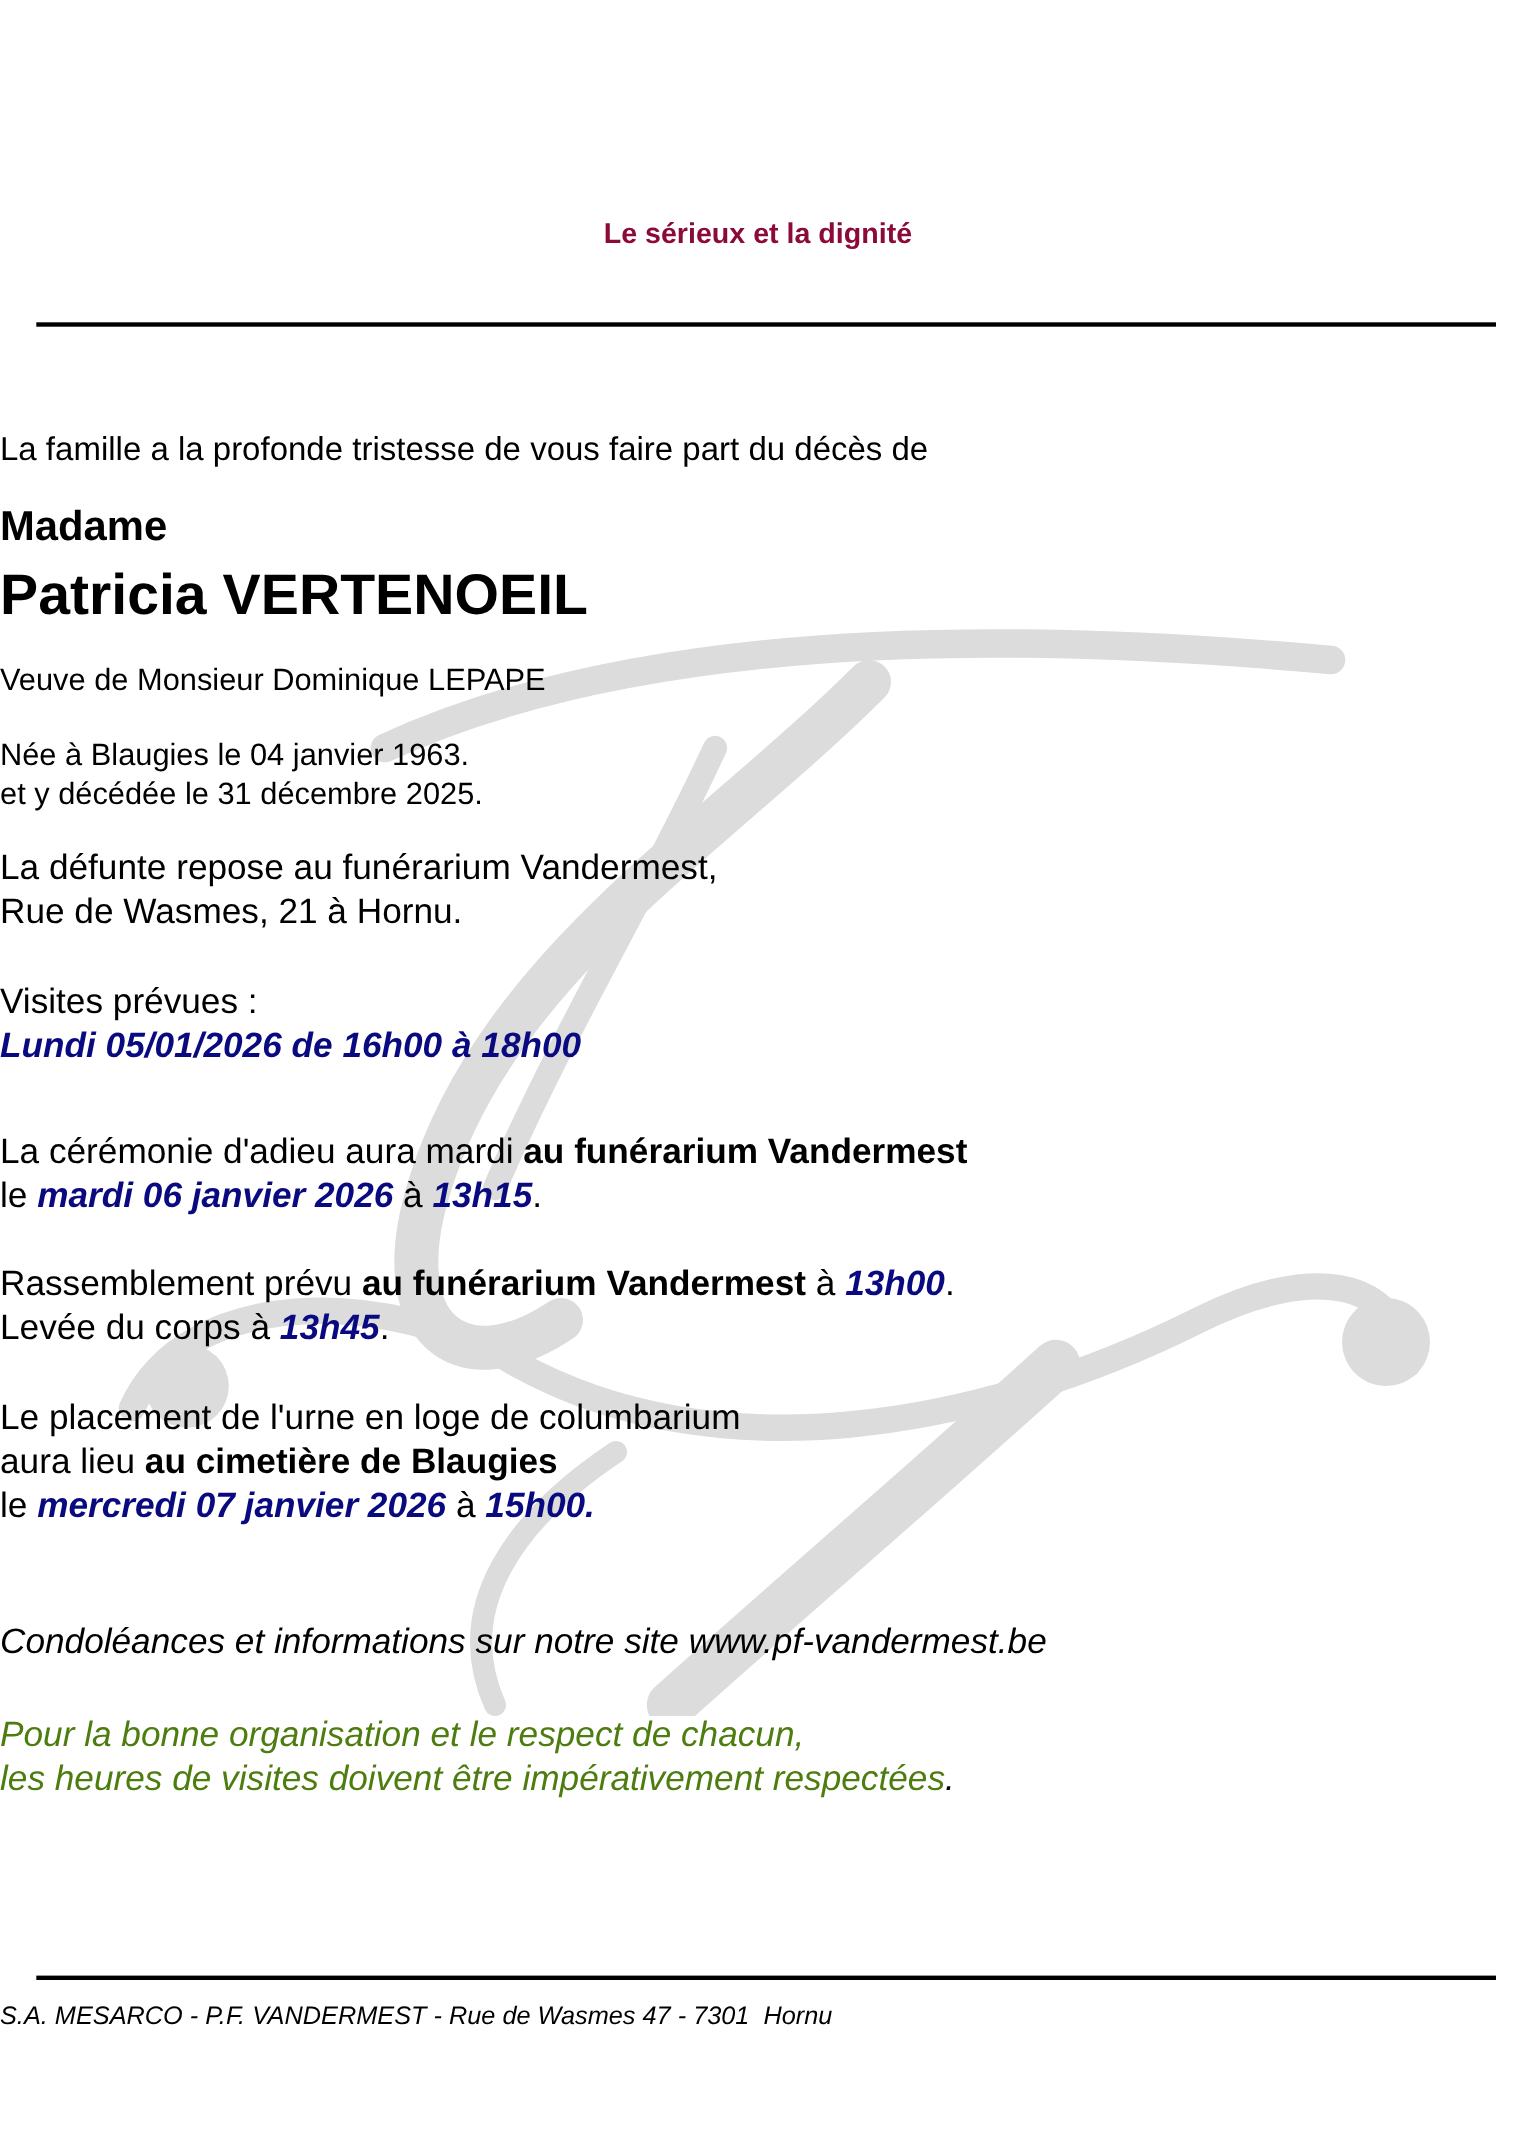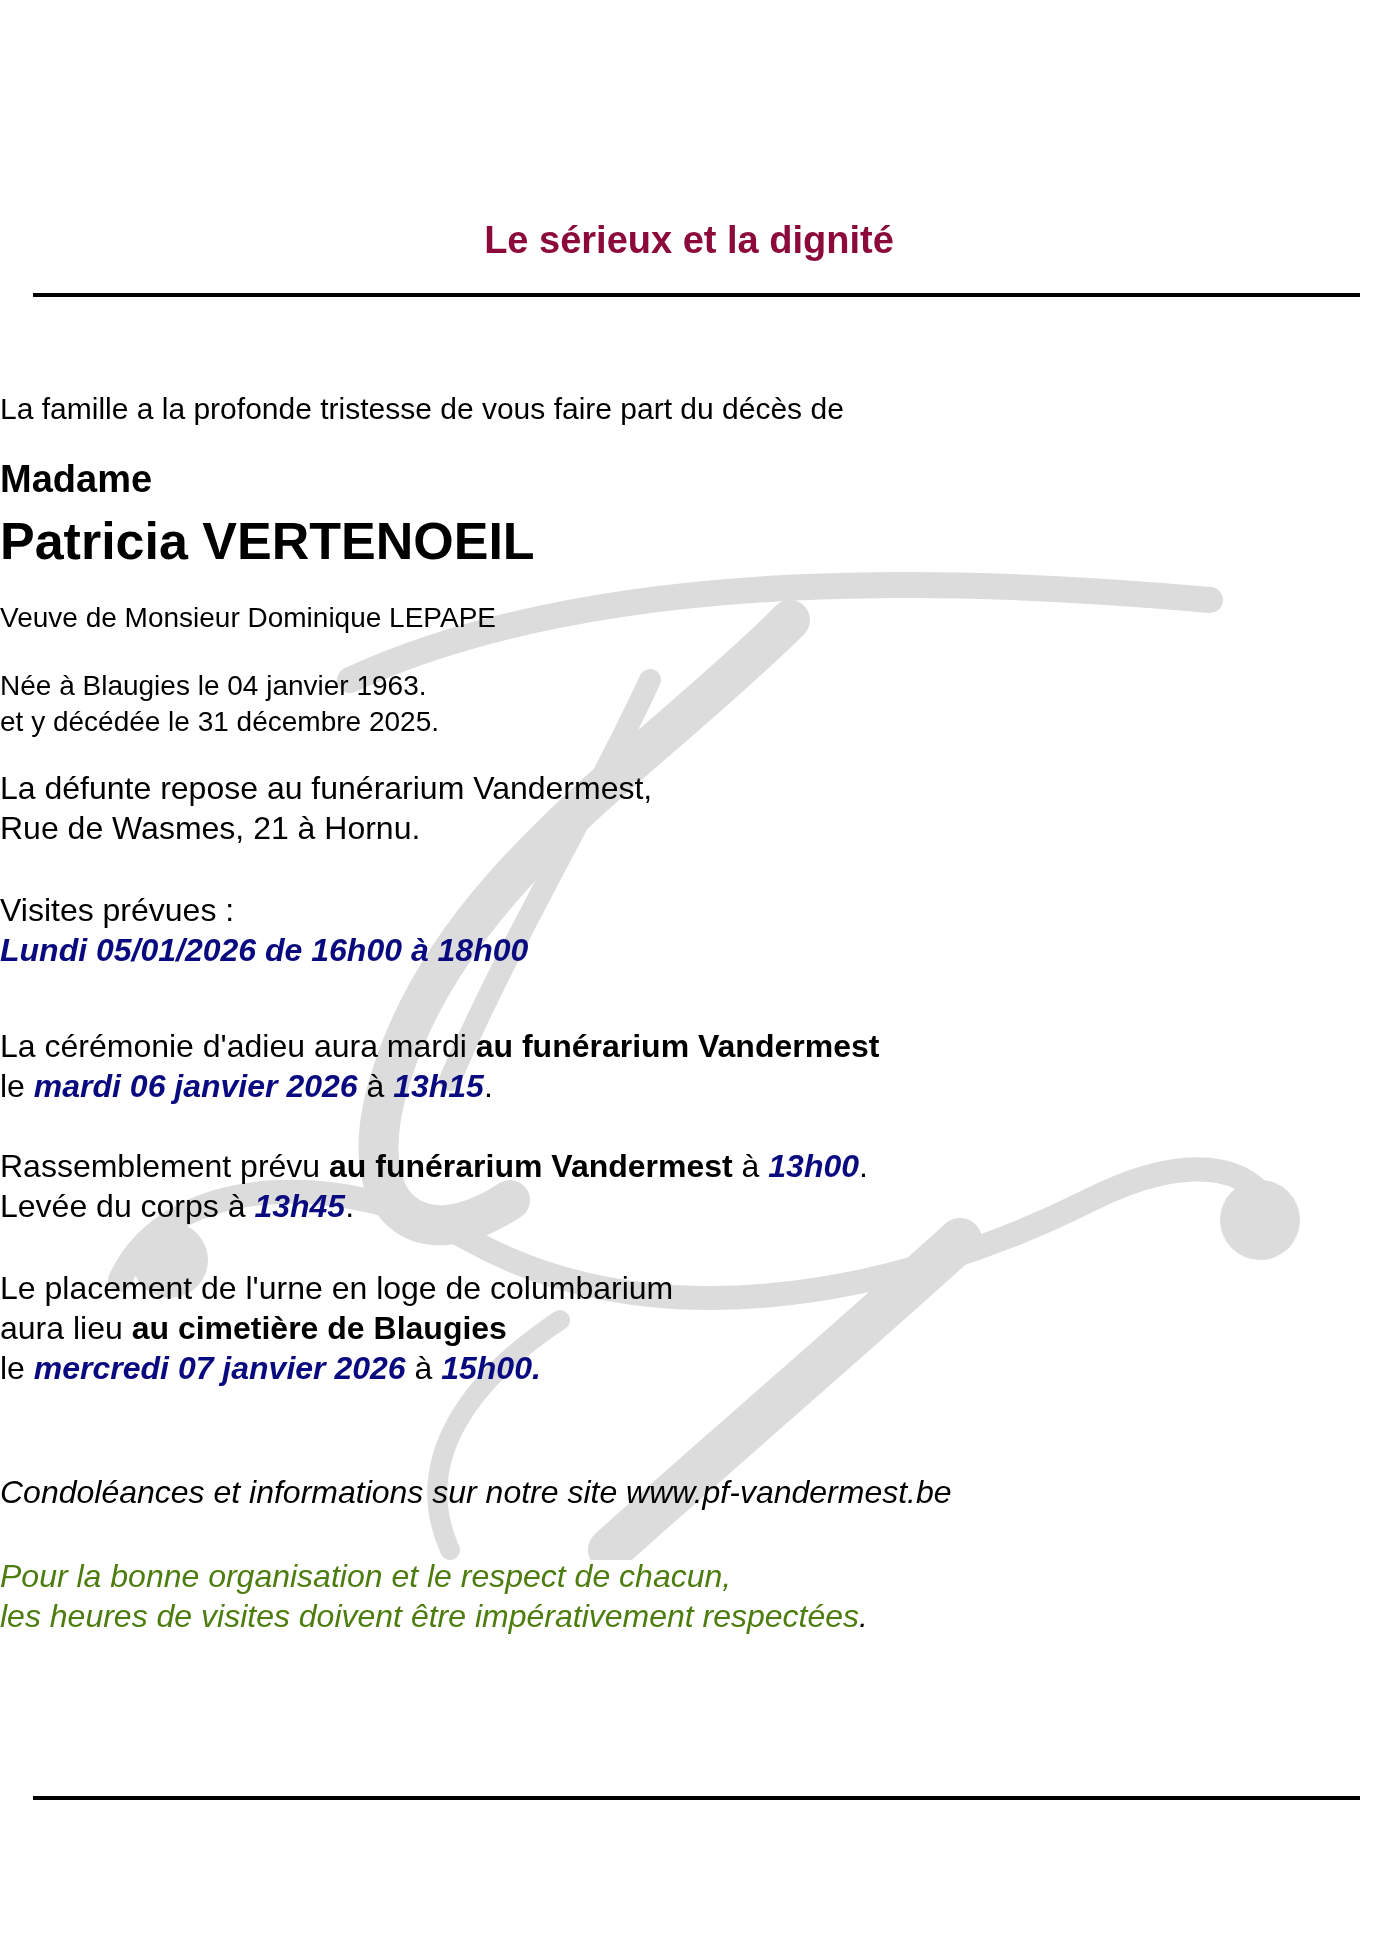--- a/index.html
+++ b/index.html
@@ -4,21 +4,21 @@
 <style>
   html, body { margin: 0; padding: 0; background: #ffffff; }
   body { width: 1378px; height: 1948px; position: relative; overflow: hidden;
          font-family: "Liberation Sans", sans-serif; color: #000; }
   .page { position: absolute; left: 0; top: 0; width: 1378px; height: 1948px; }
 
   .brand-title { position: absolute; left: 0; top: 14px; width: 1378px; text-align: center;
       font-family: "DejaVu Serif", serif; font-style: italic; font-size: 92px;
       color: #8b0a3a; letter-spacing: 2px; line-height: 120px; }
   .tagline { position: absolute; left: 0; top: 190px; width: 1378px; text-align: center;
-      font-weight: bold; font-size: 38px; color: #8b0a3a; line-height: 44px; margin-top: 28px; }
+      font-weight: bold; font-size: 26px; color: #8b0a3a; line-height: 44px; }
   .contact { position: absolute; left: 0; top: 242px; width: 1378px; text-align: center;
       font-size: 28px; line-height: 36px; white-space: pre; }
   .rule { position: absolute; left: 33px; width: 1327px; height: 4px; background: #000; }
   .rule.top { top: 293px; }
   .rule.bottom { top: 1796px; }
 
   .watermark { position: absolute; left: 90px; top: 560px; width: 1230px; height: 1000px; z-index: 0; }
 
   .content { position: absolute; left: 0; top: 0; width: 1378px; z-index: 1; text-align: center; }
   .line { position: absolute; left: 0; width: 1378px; text-align: left; white-space: pre; }
@@ -75,13 +75,14 @@
     <div class="line fs32" style="top:1268px">Le placement de l'urne en loge de columbarium</div>
     <div class="line fs32" style="top:1308px"><span>aura lieu </span><span class="b">au cimetière de Blaugies</span></div>
     <div class="line fs32" style="top:1348px"><span>le </span><span class="blue">mercredi 07 janvier 2026</span><span> à </span><span class="blue">15h00.</span></div>
 
     <div class="line fs32 it" style="top:1472px">Condoléances et informations sur notre site www.pf-vandermest.be</div>
     <div class="line fs32 red" style="top:1556px">Pour la bonne organisation et le respect de chacun,</div>
     <div class="line fs32" style="top:1596px"><span class="red">les heures de visites doivent être impérativement respectées</span><span class="it">.</span></div>
   </div>
 
   <div class="rule bottom"></div>
+  <div class="line footer" style="top:1818px">S.A. MESARCO - P.F. VANDERMEST - Rue de Wasmes 47 - 7301  Hornu</div>
 </div>
 
 </body></html>

